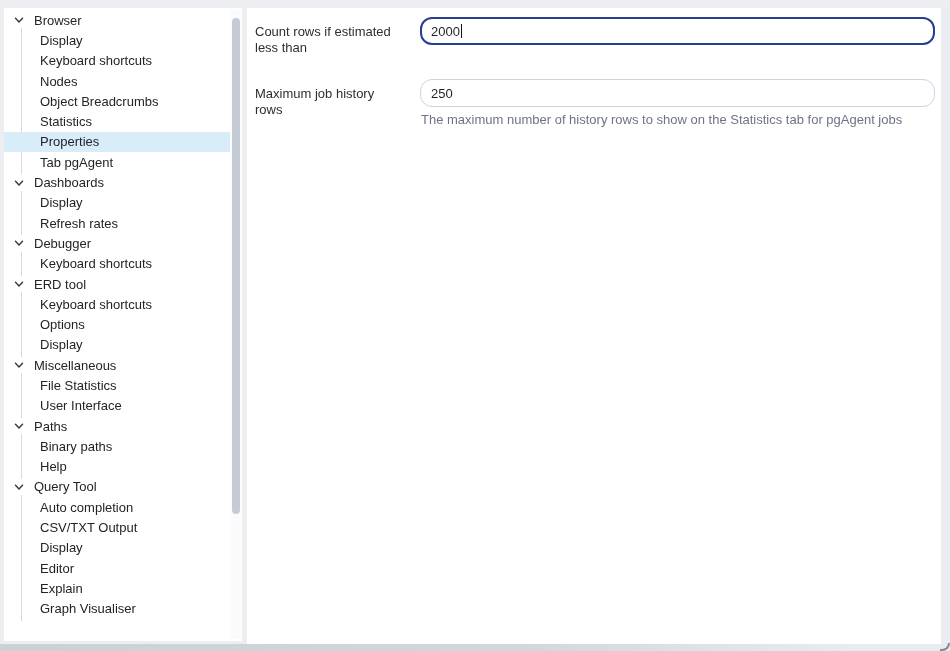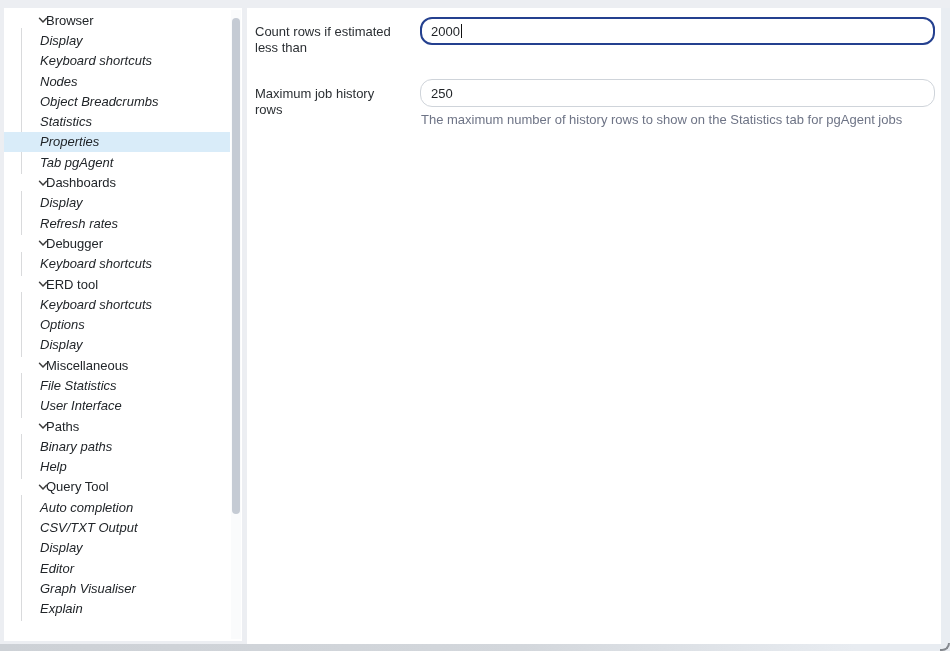--- a/index.html
+++ b/index.html
@@ -31,28 +31,28 @@
   .tree{
     position:absolute;left:0;top:2px;right:12px;bottom:0;
   }
   .tree-row{
     height:20.3px;
     display:flex;align-items:center;
     position:relative;
     white-space:nowrap;
     cursor:pointer;
   }
-  .group-row{padding-left:18px;margin-left:24px;}
+  .group-row{padding-left:30px;}
   .child-row{padding-left:36px;}
   .child-row.selected{background:var(--selected-bg);text-align:right;}
   .chev{
     position:absolute;left:8px;top:50%;transform:translateY(-50%);
     width:14px;height:14px;display:flex;align-items:center;justify-content:center;
   }
-  .tree-children{position:relative;font-style:italic;}
+  .tree-children{position:relative;}
   .tree-children::before{
     content:"";position:absolute;left:17px;top:-2px;bottom:-2px;width:1px;
     background:var(--guide-line);
   }
   
   .sb-track{
     position:absolute;top:2px;right:1px;bottom:2px;width:10px;
     background:#fafbfc;
   }
   .sb-thumb{
@@ -245,24 +245,24 @@
           <div class="tree-row child-row">
             <span>CSV/TXT Output</span>
           </div>
           <div class="tree-row child-row">
             <span>Display</span>
           </div>
           <div class="tree-row child-row">
             <span>Editor</span>
           </div>
           <div class="tree-row child-row">
+            <span>Explain</span>
+          </div>
+          <div class="tree-row child-row">
             <span>Graph Visualiser</span>
-          </div>
-          <div class="tree-row child-row">
-            <span>Explain</span>
           </div>
         </div>
       </div>
     </div>
   <div class="sb-track">
     <div class="sb-thumb"></div>
   </div>
 </div>
 
 <div class="main-panel">

